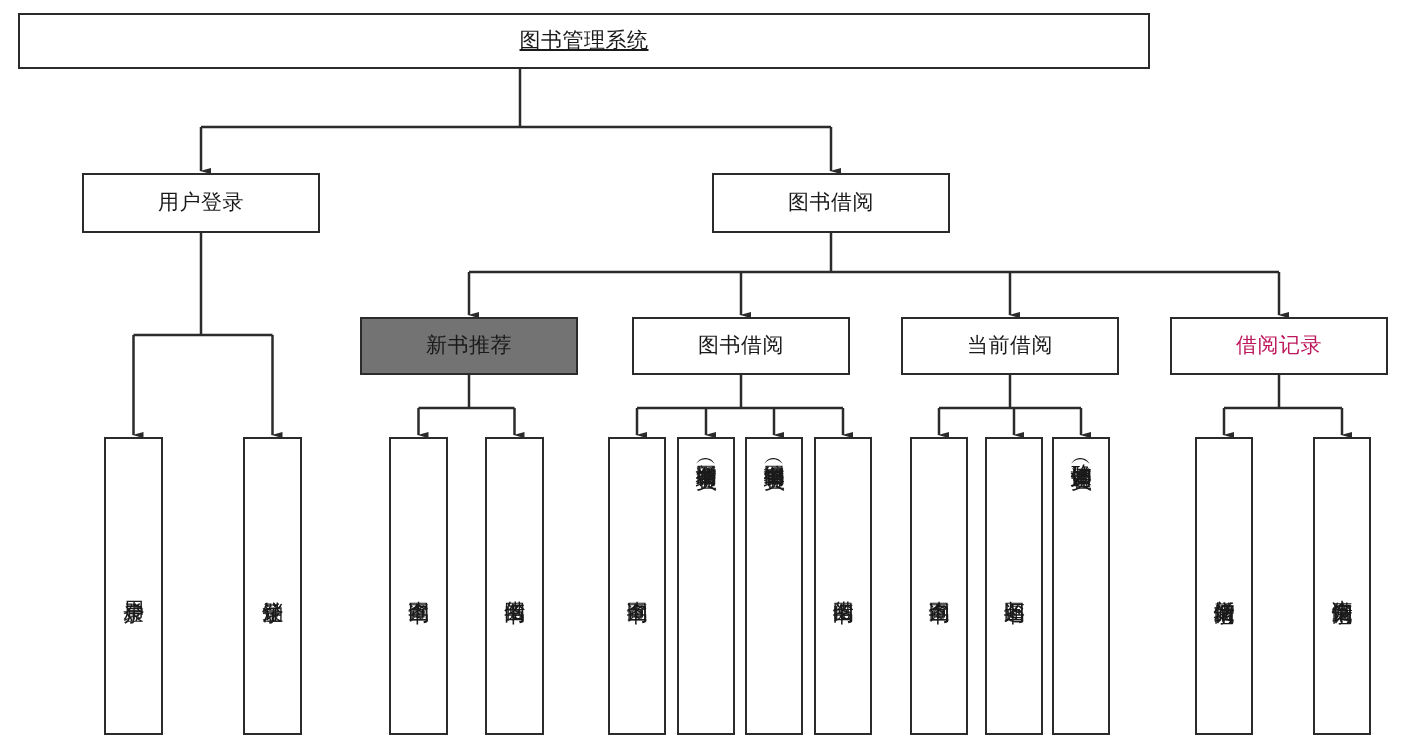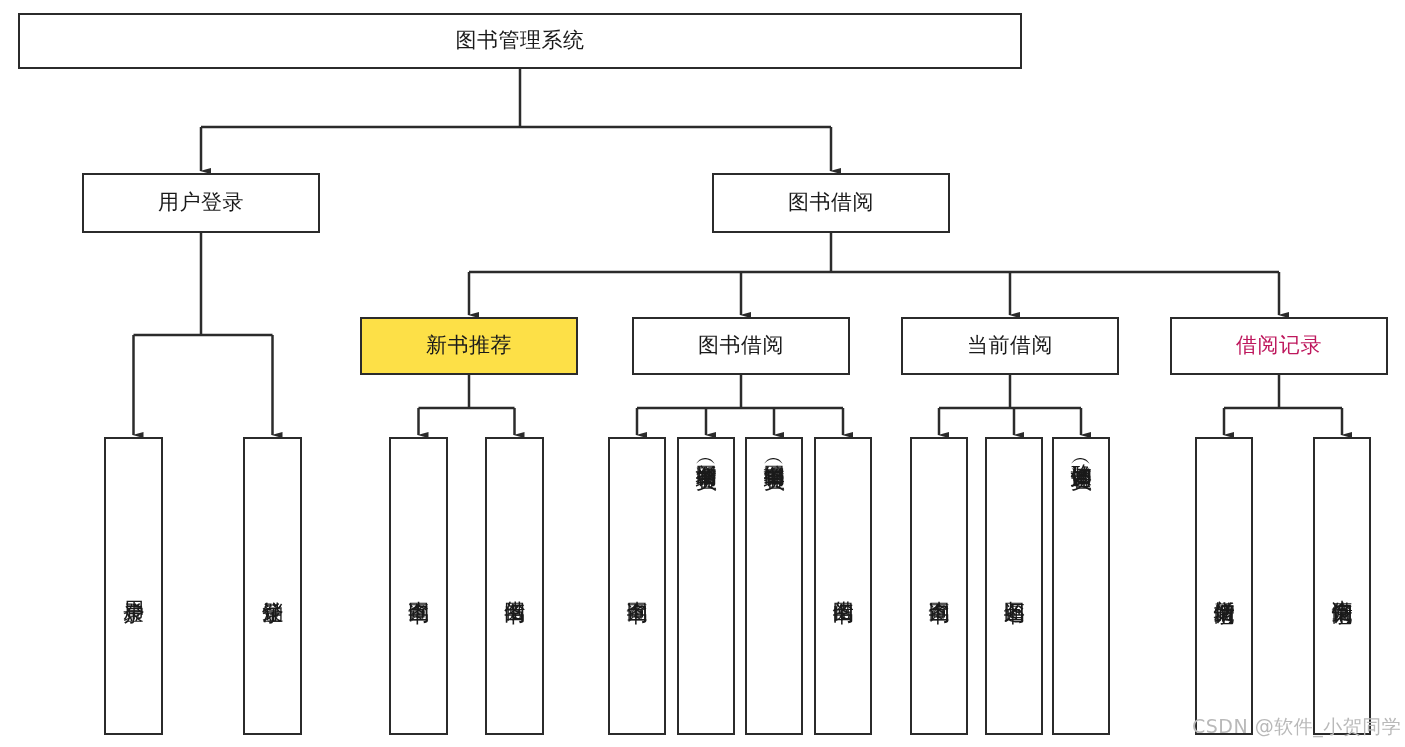--- a/index.html
+++ b/index.html
@@ -109,30 +109,30 @@
         <line x1="939" y1="408" x2="939" y2="435" stroke="#2b2b2b" stroke-width="2.5" marker-end="url(#arrowhead)"></line>
         <line x1="1014" y1="408" x2="1014" y2="435" stroke="#2b2b2b" stroke-width="2.5" marker-end="url(#arrowhead)"></line>
         <line x1="1081" y1="408" x2="1081" y2="435" stroke="#2b2b2b" stroke-width="2.5" marker-end="url(#arrowhead)"></line>
         <line x1="1279" y1="375" x2="1279" y2="408" stroke="#2b2b2b" stroke-width="2.5"></line>
         <line x1="1224" y1="408" x2="1342" y2="408" stroke="#2b2b2b" stroke-width="2.5"></line>
         <line x1="1224" y1="408" x2="1224" y2="435" stroke="#2b2b2b" stroke-width="2.5" marker-end="url(#arrowhead)"></line>
         <line x1="1342" y1="408" x2="1342" y2="435" stroke="#2b2b2b" stroke-width="2.5" marker-end="url(#arrowhead)"></line>
       </g>
   </svg>
   <div id="nodes">
-      <div class="node horizontal" id="node-root" style="left: 18px; top: 13px; width: 1004px; height: 56px; border-color: rgb(43, 43, 43); background: rgb(255, 255, 255);">
+      <div class="node horizontal" id="node-root" style="left: 18px; top: 13px; width: 1132px; height: 56px; border-color: rgb(43, 43, 43); background: rgb(255, 255, 255); text-decoration: underline;">
         <span class="node-label" style="color: rgb(26, 26, 26);">图书管理系统</span>
       </div>
       <div class="node horizontal" id="node-user-login" style="left: 82px; top: 173px; width: 238px; height: 60px; border-color: rgb(43, 43, 43); background: rgb(255, 255, 255);">
         <span class="node-label" style="color: rgb(26, 26, 26);">用户登录</span>
       </div>
       <div class="node horizontal" id="node-book-manage" style="left: 712px; top: 173px; width: 238px; height: 60px; border-color: rgb(43, 43, 43); background: rgb(255, 255, 255);">
         <span class="node-label" style="color: rgb(26, 26, 26);">图书借阅</span>
       </div>
-      <div class="node horizontal" id="node-new-book-rec" style="left: 360px; top: 317px; width: 218px; height: 58px; border-color: rgb(43, 43, 43); background: #fde047;">
+      <div class="node horizontal" id="node-new-book-rec" style="left: 360px; top: 317px; width: 218px; height: 58px; border-color: rgb(43, 43, 43); background: #737373;">
         <span class="node-label" style="color: rgb(26, 26, 26);">新书推荐</span>
       </div>
       <div class="node horizontal" id="node-book-borrow" style="left: 632px; top: 317px; width: 218px; height: 58px; border-color: rgb(43, 43, 43); background: rgb(255, 255, 255); justify-content: center;">
         <span class="node-label" style="color: rgb(26, 26, 26);">图书借阅</span>
       </div>
       <div class="node horizontal" id="node-current-borrow" style="left: 901px; top: 317px; width: 218px; height: 58px; border-color: rgb(43, 43, 43); background: rgb(255, 255, 255); text-align: right;">
         <span class="node-label" style="color: rgb(26, 26, 26);">当前借阅</span>
       </div>
       <div class="node horizontal" id="node-borrow-record" style="left: 1170px; top: 317px; width: 218px; height: 58px; border-color: rgb(43, 43, 43); background: rgb(255, 255, 255);">
         <span class="node-label" style="color: #be185d;">借阅记录</span>
@@ -170,14 +170,13 @@
       <div class="node vertical top-aligned" id="node-leaf-cur-confirm-return" style="left: 1052px; top: 437px; width: 58px; height: 298px; border-color: rgb(43, 43, 43); background: rgb(255, 255, 255);">
         <span class="node-label" style="color: rgb(26, 26, 26);">确认归还（管理员）</span>
       </div>
       <div class="node vertical" id="node-leaf-rec-add-record" style="left: 1195px; top: 437px; width: 58px; height: 298px; border-color: rgb(43, 43, 43); background: rgb(255, 255, 255);">
         <span class="node-label" style="color: rgb(26, 26, 26);">新增借阅记录</span>
       </div>
       <div class="node vertical" id="node-leaf-rec-query-record" style="left: 1313px; top: 437px; width: 58px; height: 298px; border-color: rgb(43, 43, 43); background: rgb(255, 255, 255);">
         <span class="node-label" style="color: rgb(26, 26, 26);">查询借阅记录</span>
       </div>
     </div>
-  <div id="watermark" style="left: 1192px; top: 714px; color: rgb(185, 185, 185);">CSDN @软件_小贺同学</div>
 </div>
 
 </body></html>

